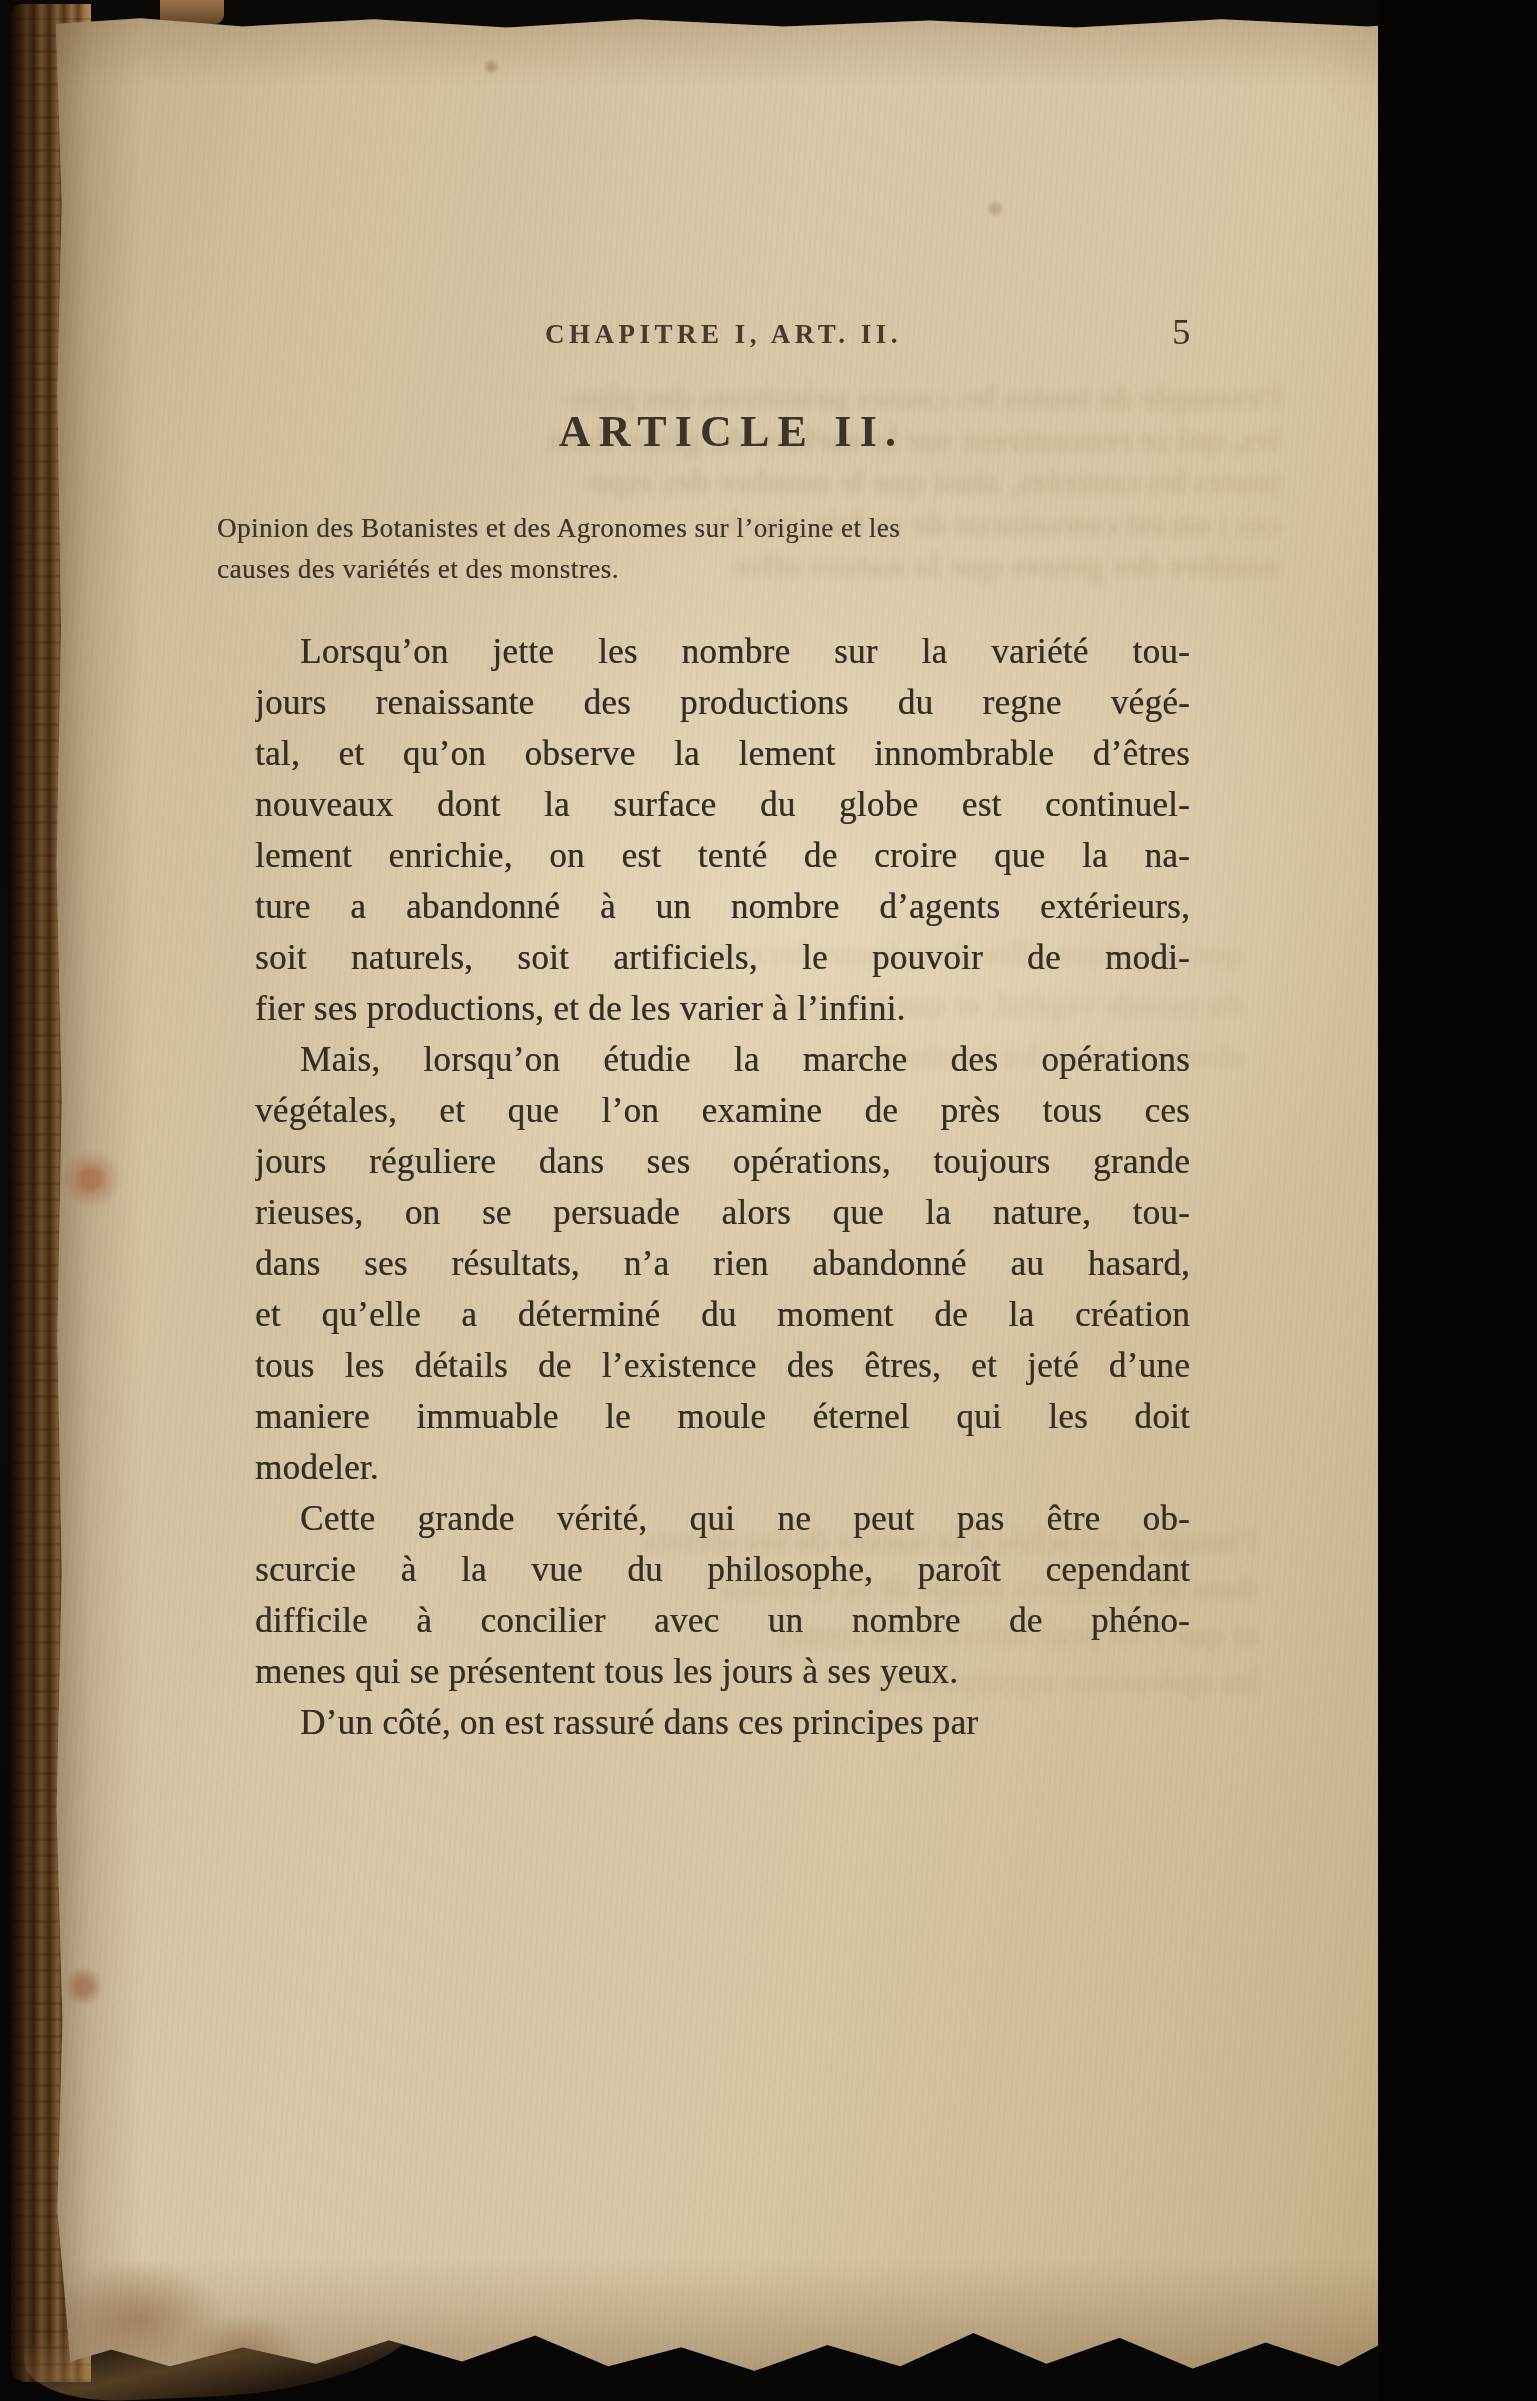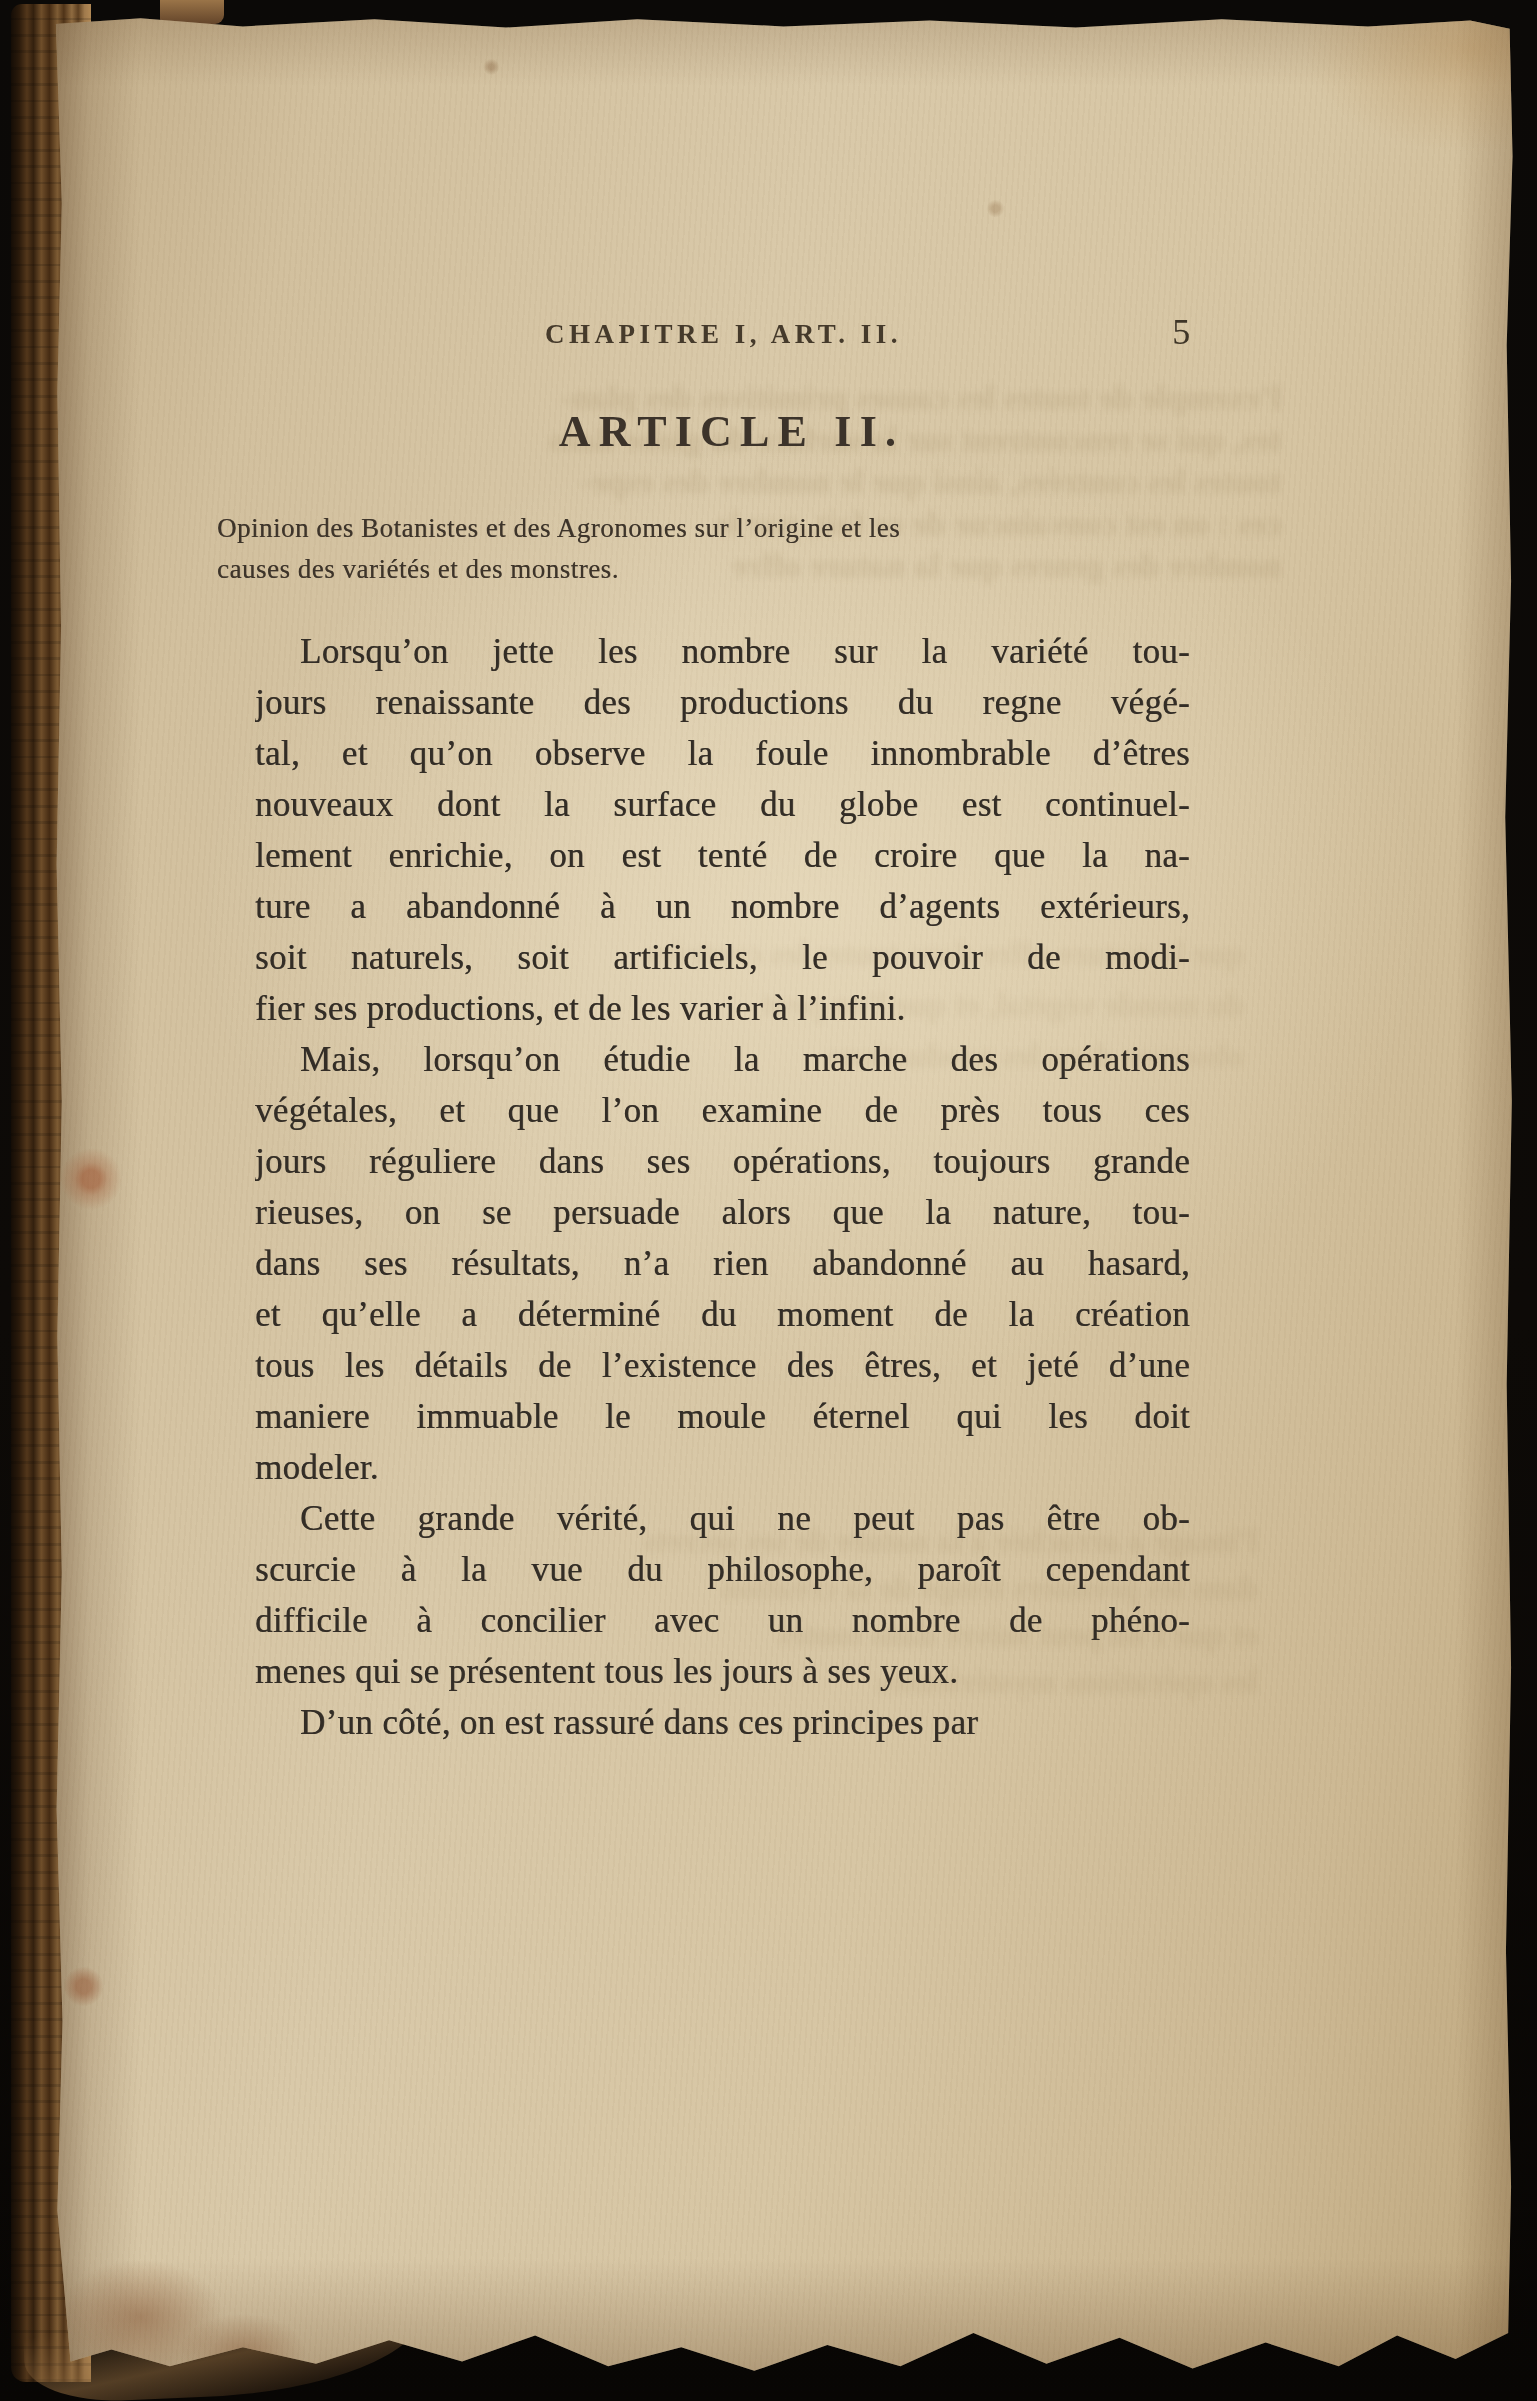--- a/index.html
+++ b/index.html
@@ -1,17 +1,17 @@
 <!DOCTYPE html>
 <html style="font-size:14.6px"><head>
 <meta charset="utf-8">
 <style>
   html,body{margin:0;padding:0;background:#050403;}
   .scan{
-    position:relative;width:1537px;height:2401px;overflow:hidden;
+    position:relative;width:1378px;height:2401px;overflow:hidden;
     background:linear-gradient(180deg,#0b0907 0%,#0d0a07 55%,#080604 100%);
     font-family:"Liberation Serif","DejaVu Serif",serif;
   }
   
   .spine-edges{
     position:absolute;left:11px;top:3.6px;width:80px;height:2378px;border-radius:11px 0 0 14.6px;
     background:
       repeating-linear-gradient(180deg, rgba(0,0,0,0) 0 13.6px, rgba(0,0,0,.14) 13.6px 16.4px),
       linear-gradient(90deg,#150d06 0%,#2a1a0b 10%,#53371b 20%,#33200e 28%,#6f4e2a 38%,#452b13 48%,#7e5c34 58%,#4f3318 66%,#8f6b40 76%,#5d3f20 84%,#a07a4c 92%,#b28955 100%);
   }
@@ -113,21 +113,21 @@
 
     <div class="article-subtitle">
         <div class="sline">Opinion des Botanistes et des Agronomes sur l’origine et les</div>
         <div class="sline">causes des variétés et des monstres.</div>
       </div>
 
     <div class="body-text">
         <div class="para">
           <div class="bline first">Lorsqu’on jette les nombre sur la variété tou-</div>
           <div class="bline">jours renaissante des productions du regne végé-</div>
-          <div class="bline">tal, et qu’on observe la foule innombrable d’êtres</div>
+          <div class="bline">tal, et qu’on observe la lement innombrable d’êtres</div>
           <div class="bline">nouveaux dont la surface du globe est continuel-</div>
           <div class="bline">lement enrichie, on est tenté de croire que la na-</div>
           <div class="bline">ture a abandonné à un nombre d’agents extérieurs,</div>
           <div class="bline">soit naturels, soit artificiels, le pouvoir de modi-</div>
           <div class="bline last">fier ses productions, et de les varier à l’infini.</div>
         </div>
         <div class="para">
           <div class="bline first">Mais, lorsqu’on étudie la marche des opérations</div>
           <div class="bline">végétales, et que l’on examine de près tous ces</div>
           <div class="bline">jours réguliere dans ses opérations, toujours grande</div>

